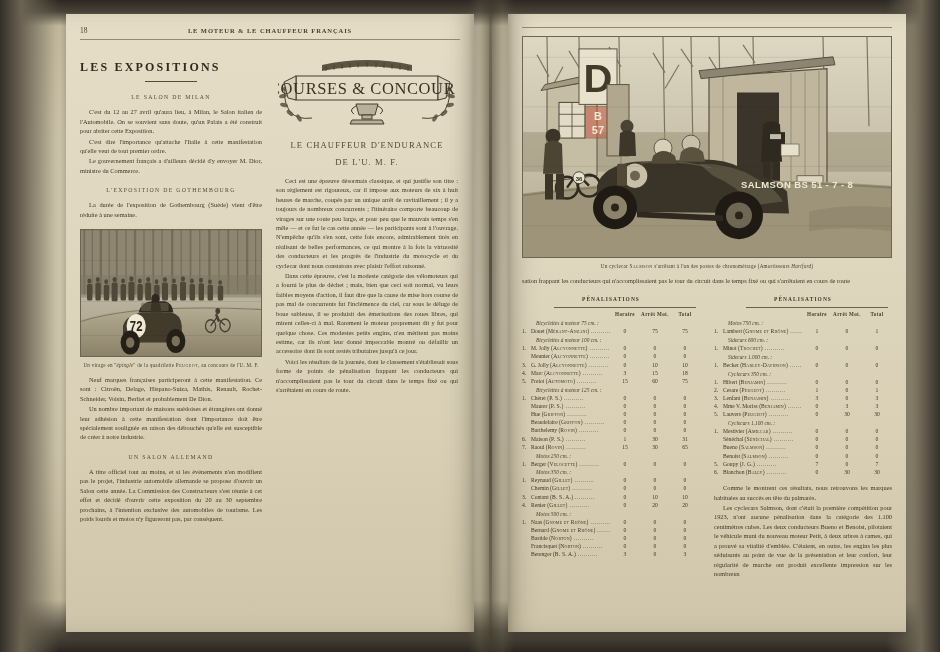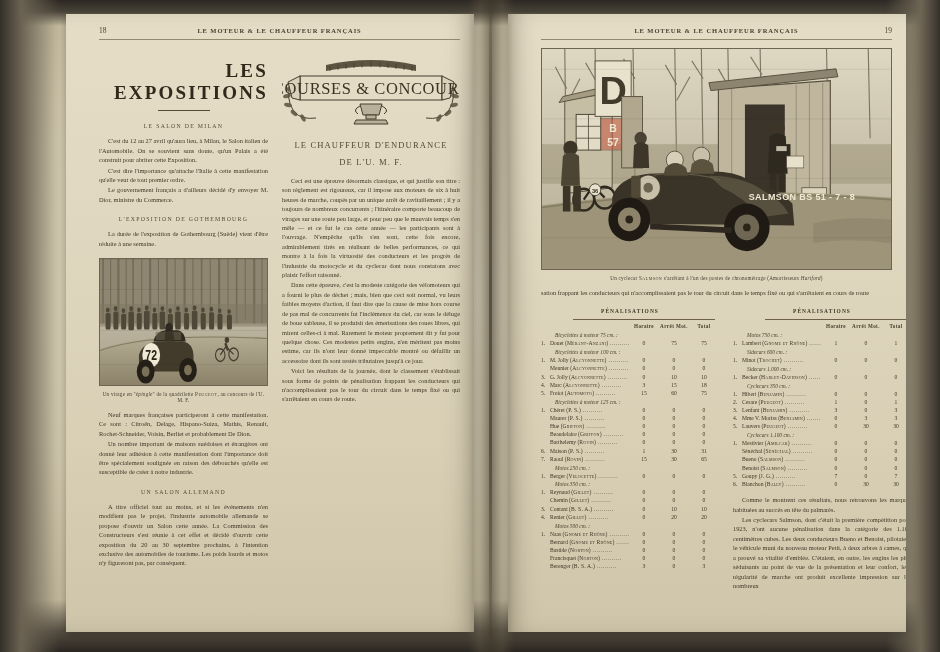--- a/index.html
+++ b/index.html
@@ -42,21 +42,20 @@
     position:absolute; left: 489px; top: 16px; width: 3px; height: 620px;
     background: linear-gradient(to bottom, rgba(60,52,40,0.15), rgba(55,48,36,0.55) 30%, rgba(55,48,36,0.55) 70%, rgba(60,52,40,0.1));
     pointer-events:none;
   }
 
   .sheet {
     position: absolute;
     top: 14px; height: 618px;
     background: linear-gradient(to bottom, #e5ddc6 0%, #e0d8c0 30%, #d8cfb5 70%, #cec5aa 100%);
     overflow: hidden;
-    padding-left: 19px;
   }
   .sheet.left  { left: 66px; width: 408px;
     box-shadow: inset -16px 0 26px -14px rgba(80,70,52,0.55), 0 2px 10px rgba(0,0,0,0.30); }
   .sheet.right { left: 508px; width: 398px;
     box-shadow: inset 16px 0 26px -14px rgba(80,70,52,0.55), 0 2px 10px rgba(0,0,0,0.30); }
 
   .inner { position: relative; padding: 10px 14px; height: 100%; color: #3d3425; }
 
   
   .runhead { display:flex; align-items:center; font-size: 6.5px;
@@ -64,22 +63,22 @@
   .runhead .folio { width: 26px; font-size: 7.5px; letter-spacing:0; }
   .runhead .title { flex:1; text-align:center; font-weight:bold; }
   .runhead .folio.right { text-align:right; }
   .rule { height:1px; background:#7a6c52; opacity:.75; margin:3px 0 8px; }
 
   .cols { display:flex; gap:14px; }
   .col { width: 182px; }
   .col.narrow { width: 178px; }
 
   h1.maintitle {
-    font-size: 19px; letter-spacing: 2.2px; font-weight: bold;
-    text-align:right; margin: 12px 0 6px; color:#32291c;
+    font-size: 12px; letter-spacing: 2.2px; font-weight: bold;
+    text-align:left; margin: 12px 0 6px; color:#32291c;
   }
   .shortrule { width:52px; height:1.4px; background:#4f4staa; background:#574a35; margin: 6px auto 10px; }
   h2.sub {
     font-size: 5.8px; letter-spacing: 1.3px; text-align:center;
     font-weight:normal; margin: 12px 0 7px; color:#564a36;
   }
   h2.sub.big { font-size: 8.6px; letter-spacing: 1.1px; margin-top:10px; }
   h2.sub.big.tight { margin-top:2px; margin-bottom:9px; }
 
   p { font-size: 6.35px; line-height: 9.4px; text-align: justify;
@@ -334,25 +333,20 @@
           <p>Dans cette épreuve, c'est la modeste catégorie des vélomoteurs qui a fourni le plus de déchet ; mais, bien que ceci soit normal, vu leurs faibles moyens d'action, il faut dire que la cause de mise hors course de pas mal de concurrents fut l'inclémence du ciel, car sous le déluge de boue sableuse, il se produisit des émerisations des roues libres, qui mirent celles-ci à mal. Rarement le moteur proprement dit y fut pour quelque chose. Ces modestes petits engins, n'en méritent pas moins estime, car ils n'ont leur donné impeccable montré ou défaillir un accessoire dont ils sont restés tributaires jusqu'à ce jour.</p>
           <p>Voici les résultats de la journée, dont le classement s'établissait sous forme de points de pénalisation frappant les conducteurs qui n'accomplissaient pas le tour du circuit dans le temps fixé ou qui s'arrêtaient en cours de route.</p>
         </div>
       </div>
     </div>
   </div>
 
   <div class="sheet right">
     <div class="inner">
 
-      <div class="runhead">
-        <span class="folio"></span>
-        <span class="title">LE MOTEUR &amp; LE CHAUFFEUR FRANÇAIS</span>
-        <span class="folio right">19</span>
-      </div>
       <div class="rule"></div>
 
       <div class="photo right-photo">
         <svg width="100%" height="100%" viewBox="0 0 368 222" preserveAspectRatio="none">
           <defs>
             <linearGradient id="skyR" x1="0" y1="0" x2="0" y2="1">
               <stop offset="0" stop-color="#ded7c2"></stop>
                 <stop offset="1" stop-color="#b3aa92"></stop>
             </linearGradient>
           </defs>

